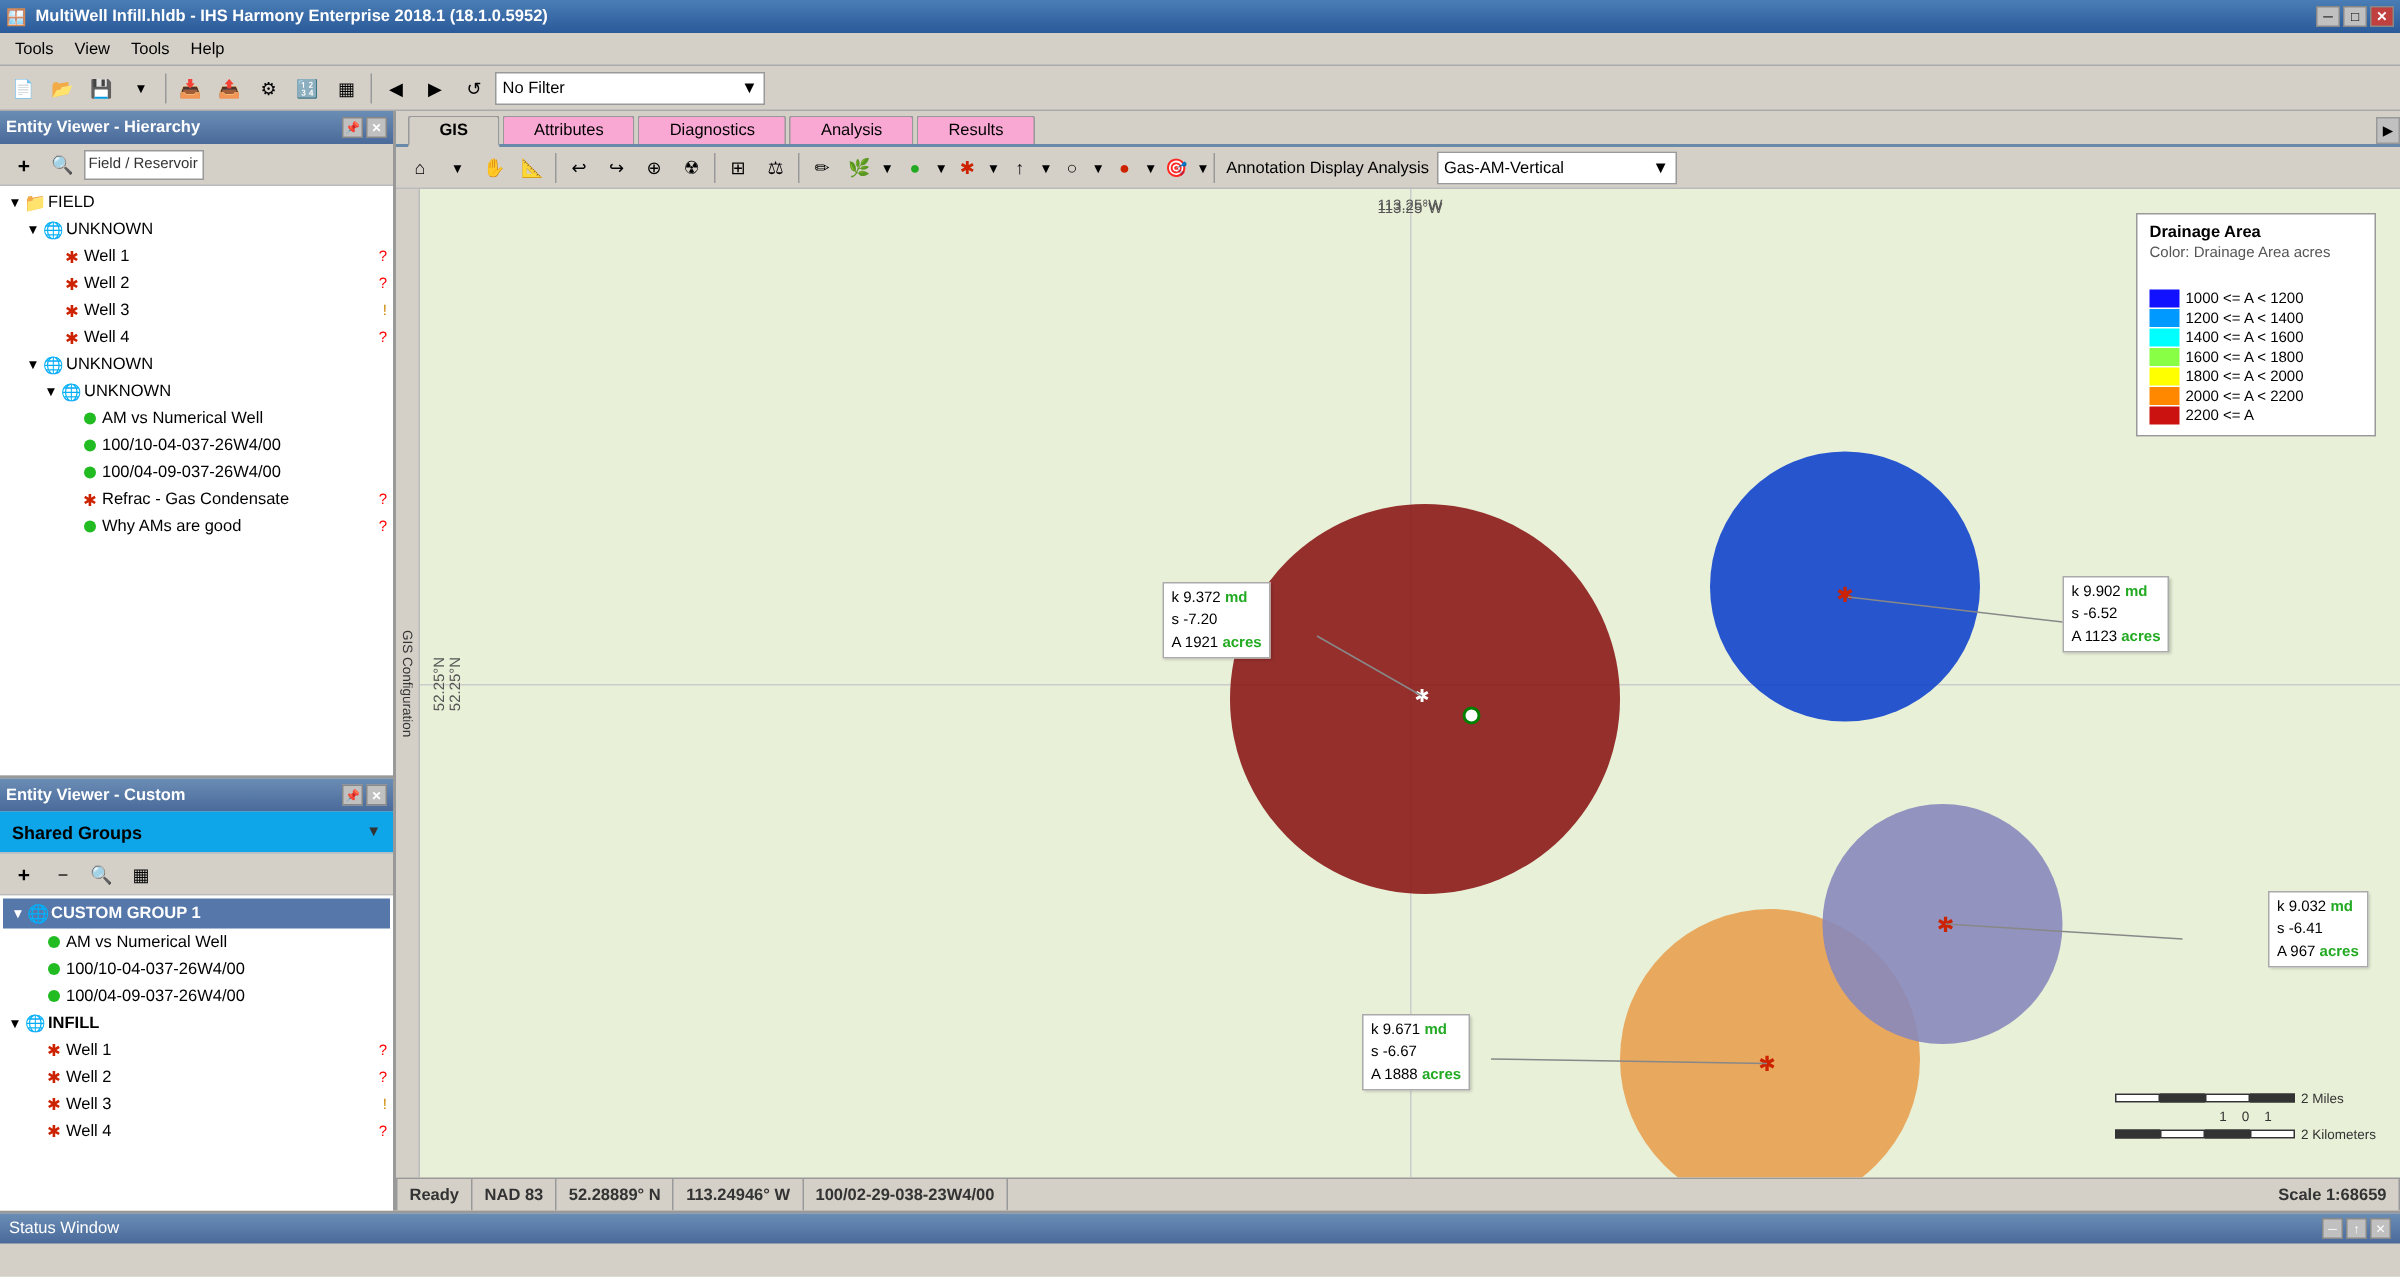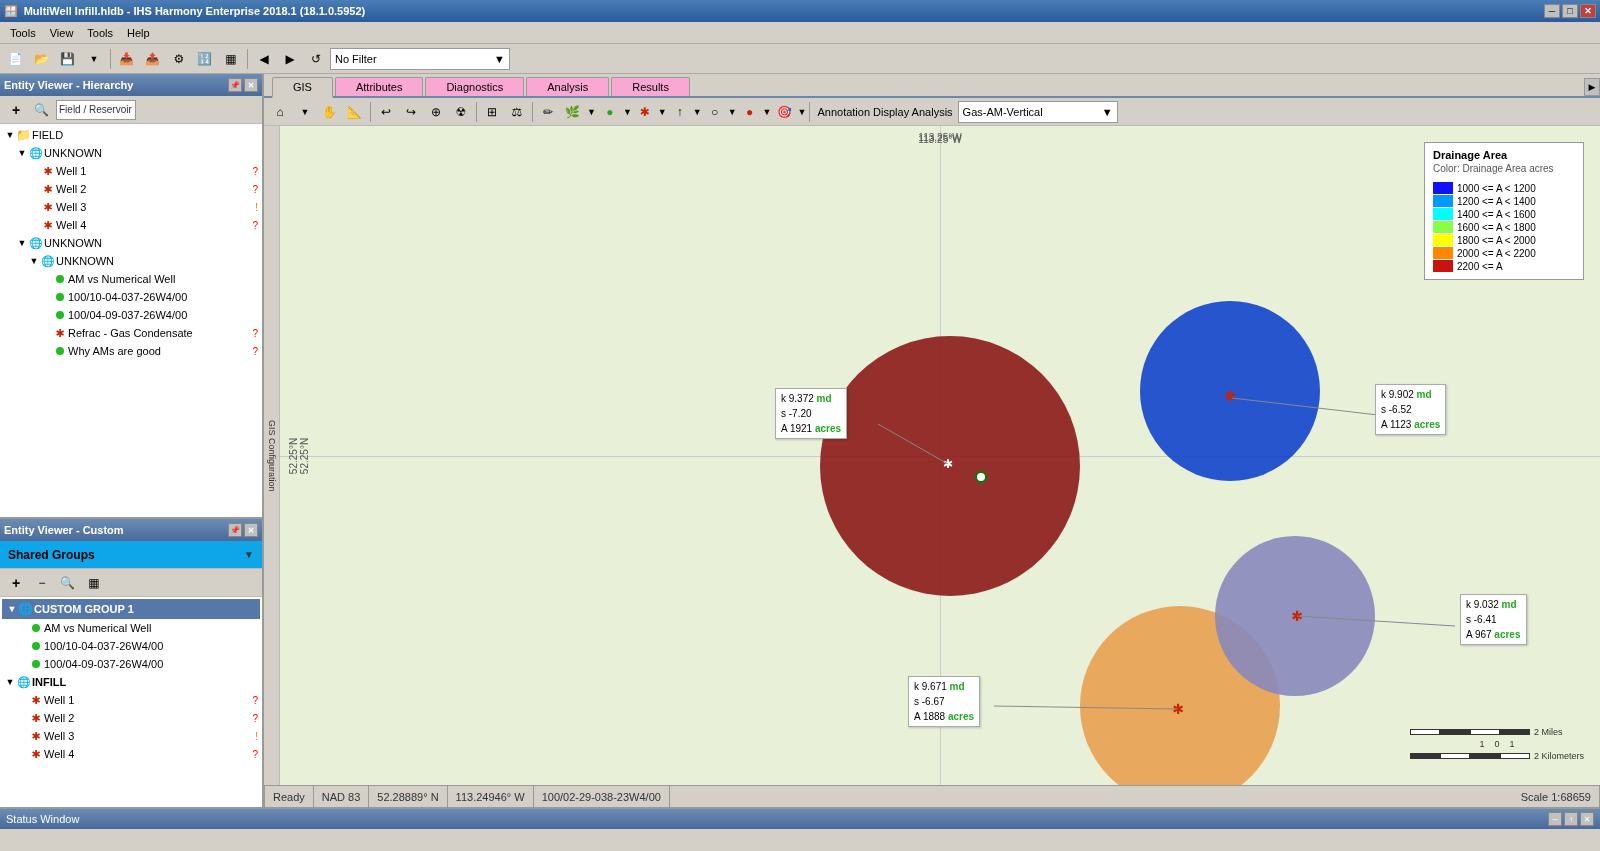--- a/index.html
+++ b/index.html
@@ -216,21 +216,21 @@
       border-bottom: none;
       cursor: pointer;
       font-size: 11px;
       margin-right: 2px;
       border-radius: 2px 2px 0 0;
     }
     .tab.active {
       background: #d4d0c8;
       border-bottom: 2px solid #d4d0c8;
       margin-bottom: -2px;
-      font-weight: normal;
+      font-weight: bold;
     }
     .tabs-end-btn {
       margin-left: auto;
       width: 16px; height: 18px;
       background: #c0c0c0;
       border: 1px solid #999;
       display: flex; align-items: center; justify-content: center;
       font-size: 9px; cursor: pointer;
     }
 
@@ -315,40 +315,41 @@
     .legend-box {
       position: absolute;
       top: 16px; right: 16px;
       background: white;
       border: 1px solid #999;
       padding: 6px 8px;
       font-size: 10px;
       min-width: 160px;
     }
     .legend-title { font-weight: bold; font-size: 11px; margin-bottom: 2px; }
-    .legend-subtitle { font-size: 10px; color: #555; margin-bottom: 8px; }
+    .legend-subtitle { font-size: 10px; color: #555; margin-bottom: 19px; }
     .legend-row { display: flex; align-items: center; gap: 4px; margin: 1px 0; }
     .legend-swatch { width: 20px; height: 12px; }
 
     
     .status-bar {
       height: 22px;
       background: #d4d0c8;
       display: flex;
       align-items: center;
       border-top: 1px solid #999;
       font-size: 11px;
       color: #333;
     }
     .status-segment {
       padding: 0 8px;
       border-right: 1px solid #999;
       height: 100%;
       display: flex;
       align-items: center;
+      font-weight: bold;
     }
     .status-segment:first-child { border-left: 1px solid #999; }
     .status-window-header {
       height: 20px;
       background: linear-gradient(to bottom, #6a8db5, #4a6a9a);
       color: white;
       display: flex;
       align-items: center;
       justify-content: space-between;
       padding: 0 6px;
@@ -756,21 +757,21 @@
           s -6.52<br>
           A 1123 <span class="acres">acres</span>
         </div>
 
         <div class="annotation-box" style="left:628px;top:550px;">
           k 9.671 <span class="md">md</span><br>
           s -6.67<br>
           A 1888 <span class="acres">acres</span>
         </div>
 
-        <div class="annotation-box" style="left:1180px;top:468px;">
+        <div class="annotation-box" style="left:1232px;top:468px;">
           k 9.032 <span class="md">md</span><br>
           s -6.41<br>
           A 967 <span class="acres">acres</span>
         </div>
 
         <div class="legend-box">
           <div class="legend-title">Drainage Area</div>
           <div class="legend-subtitle">Color: Drainage Area acres</div>
           <div class="legend-row">
             <div class="legend-swatch" style="background:#1111ff;"></div>

